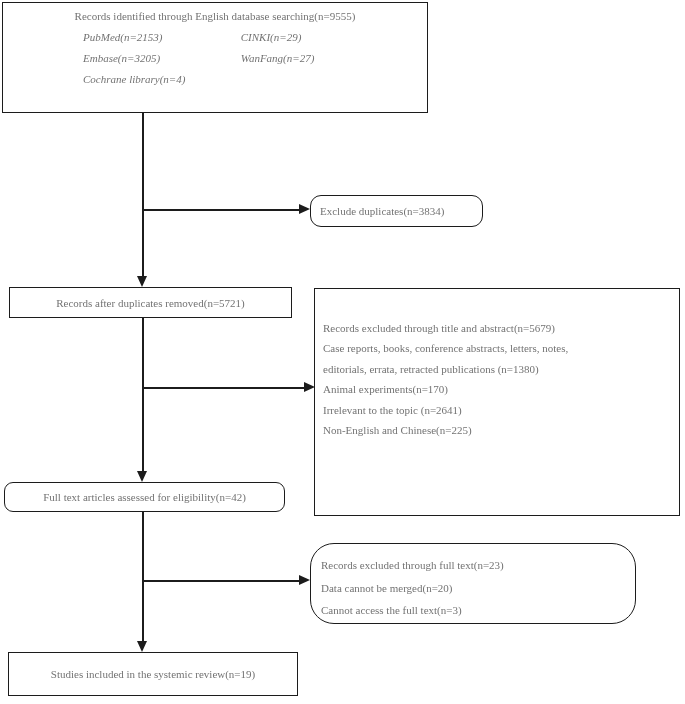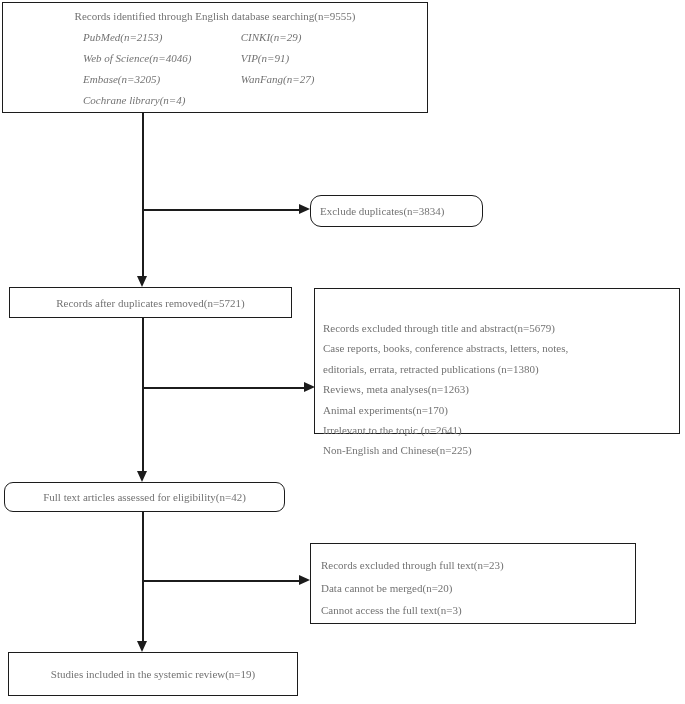--- a/index.html
+++ b/index.html
@@ -30,31 +30,31 @@
 
   
   #box-exclude-duplicates { left: 310px; top: 195px; width: 173px; height: 32px;
     display: flex; align-items: center; padding-left: 9px; border-radius: 11px; }
 
   
   #box-after-duplicates { left: 9px; top: 287px; width: 283px; height: 31px;
     display: flex; align-items: center; justify-content: center; }
 
   
-  #box-excluded-title-abstract { left: 314px; top: 288px; width: 366px; height: 146px;
+  #box-excluded-title-abstract { left: 314px; top: 288px; width: 366px; height: 228px;
     padding: 29px 6px 0 8px; }
   #box-excluded-title-abstract .line { line-height: 20.4px; white-space: nowrap; }
 
   
   #box-full-text { left: 4px; top: 482px; width: 281px; height: 30px;
     display: flex; align-items: center; justify-content: center; border-radius: 9px; }
 
   
   #box-excluded-full-text { left: 310px; top: 543px; width: 326px; height: 81px;
-    padding: 10px 6px 0 10px; }
+    padding: 10px 6px 0 10px; border-radius: 24px; }
   #box-excluded-full-text .line { line-height: 22.5px; white-space: nowrap; }
 
   
   #box-included { left: 8px; top: 652px; width: 290px; height: 44px;
     display: flex; align-items: center; justify-content: center; }
 
   
   .vline { position: absolute; width: 1.6px; background: #1c1c1c; }
   .hline { position: absolute; height: 1.6px; background: #1c1c1c; }
   .arr-down { position: absolute; width: 0; height: 0;
@@ -84,24 +84,20 @@
 <div class="canvas">
 
   <div class="box" id="box-identified">
     <div class="title">Records identified through English database searching(n=9555)</div>
     <div class="src-rows">
       <div class="src-row">
         <span class="src-col1">PubMed(n=2153)</span>
         <span>CINKI(n=29)</span>
       </div>
       <div class="src-row">
-        <span class="src-col1">Web of Science(n=4046)</span>
-        <span>VIP(n=91)</span>
-      </div>
-      <div class="src-row">
         <span class="src-col1">Embase(n=3205)</span>
         <span>WanFang(n=27)</span>
       </div>
       <div class="src-row">
         <span class="src-col1">Cochrane library(n=4)</span>
         <span></span>
       </div>
     </div>
   </div>
 
@@ -122,21 +118,20 @@
   <div class="vline" id="v2"></div>
   <div class="arr-down" id="a2"></div>
 
   <div class="hline" id="h2"></div>
   <div class="arr-right" id="r2"></div>
 
   <div class="box" id="box-excluded-title-abstract">
     <div class="line">Records excluded through title and abstract(n=5679)</div>
     <div class="line">Case reports, books, conference abstracts, letters, notes,</div>
     <div class="line">editorials, errata, retracted publications (n=1380)</div>
-    <div class="line">Reviews, meta analyses(n=1263)</div>
     <div class="line">Animal experiments(n=170)</div>
     <div class="line">Irrelevant to the topic (n=2641)</div>
     <div class="line">Non-English and Chinese(n=225)</div>
   </div>
 
   <div class="box nowrap" id="box-full-text">
     <span>Full text articles assessed for eligibility(n=42)</span>
   </div>
 
   <div class="vline" id="v3"></div>

